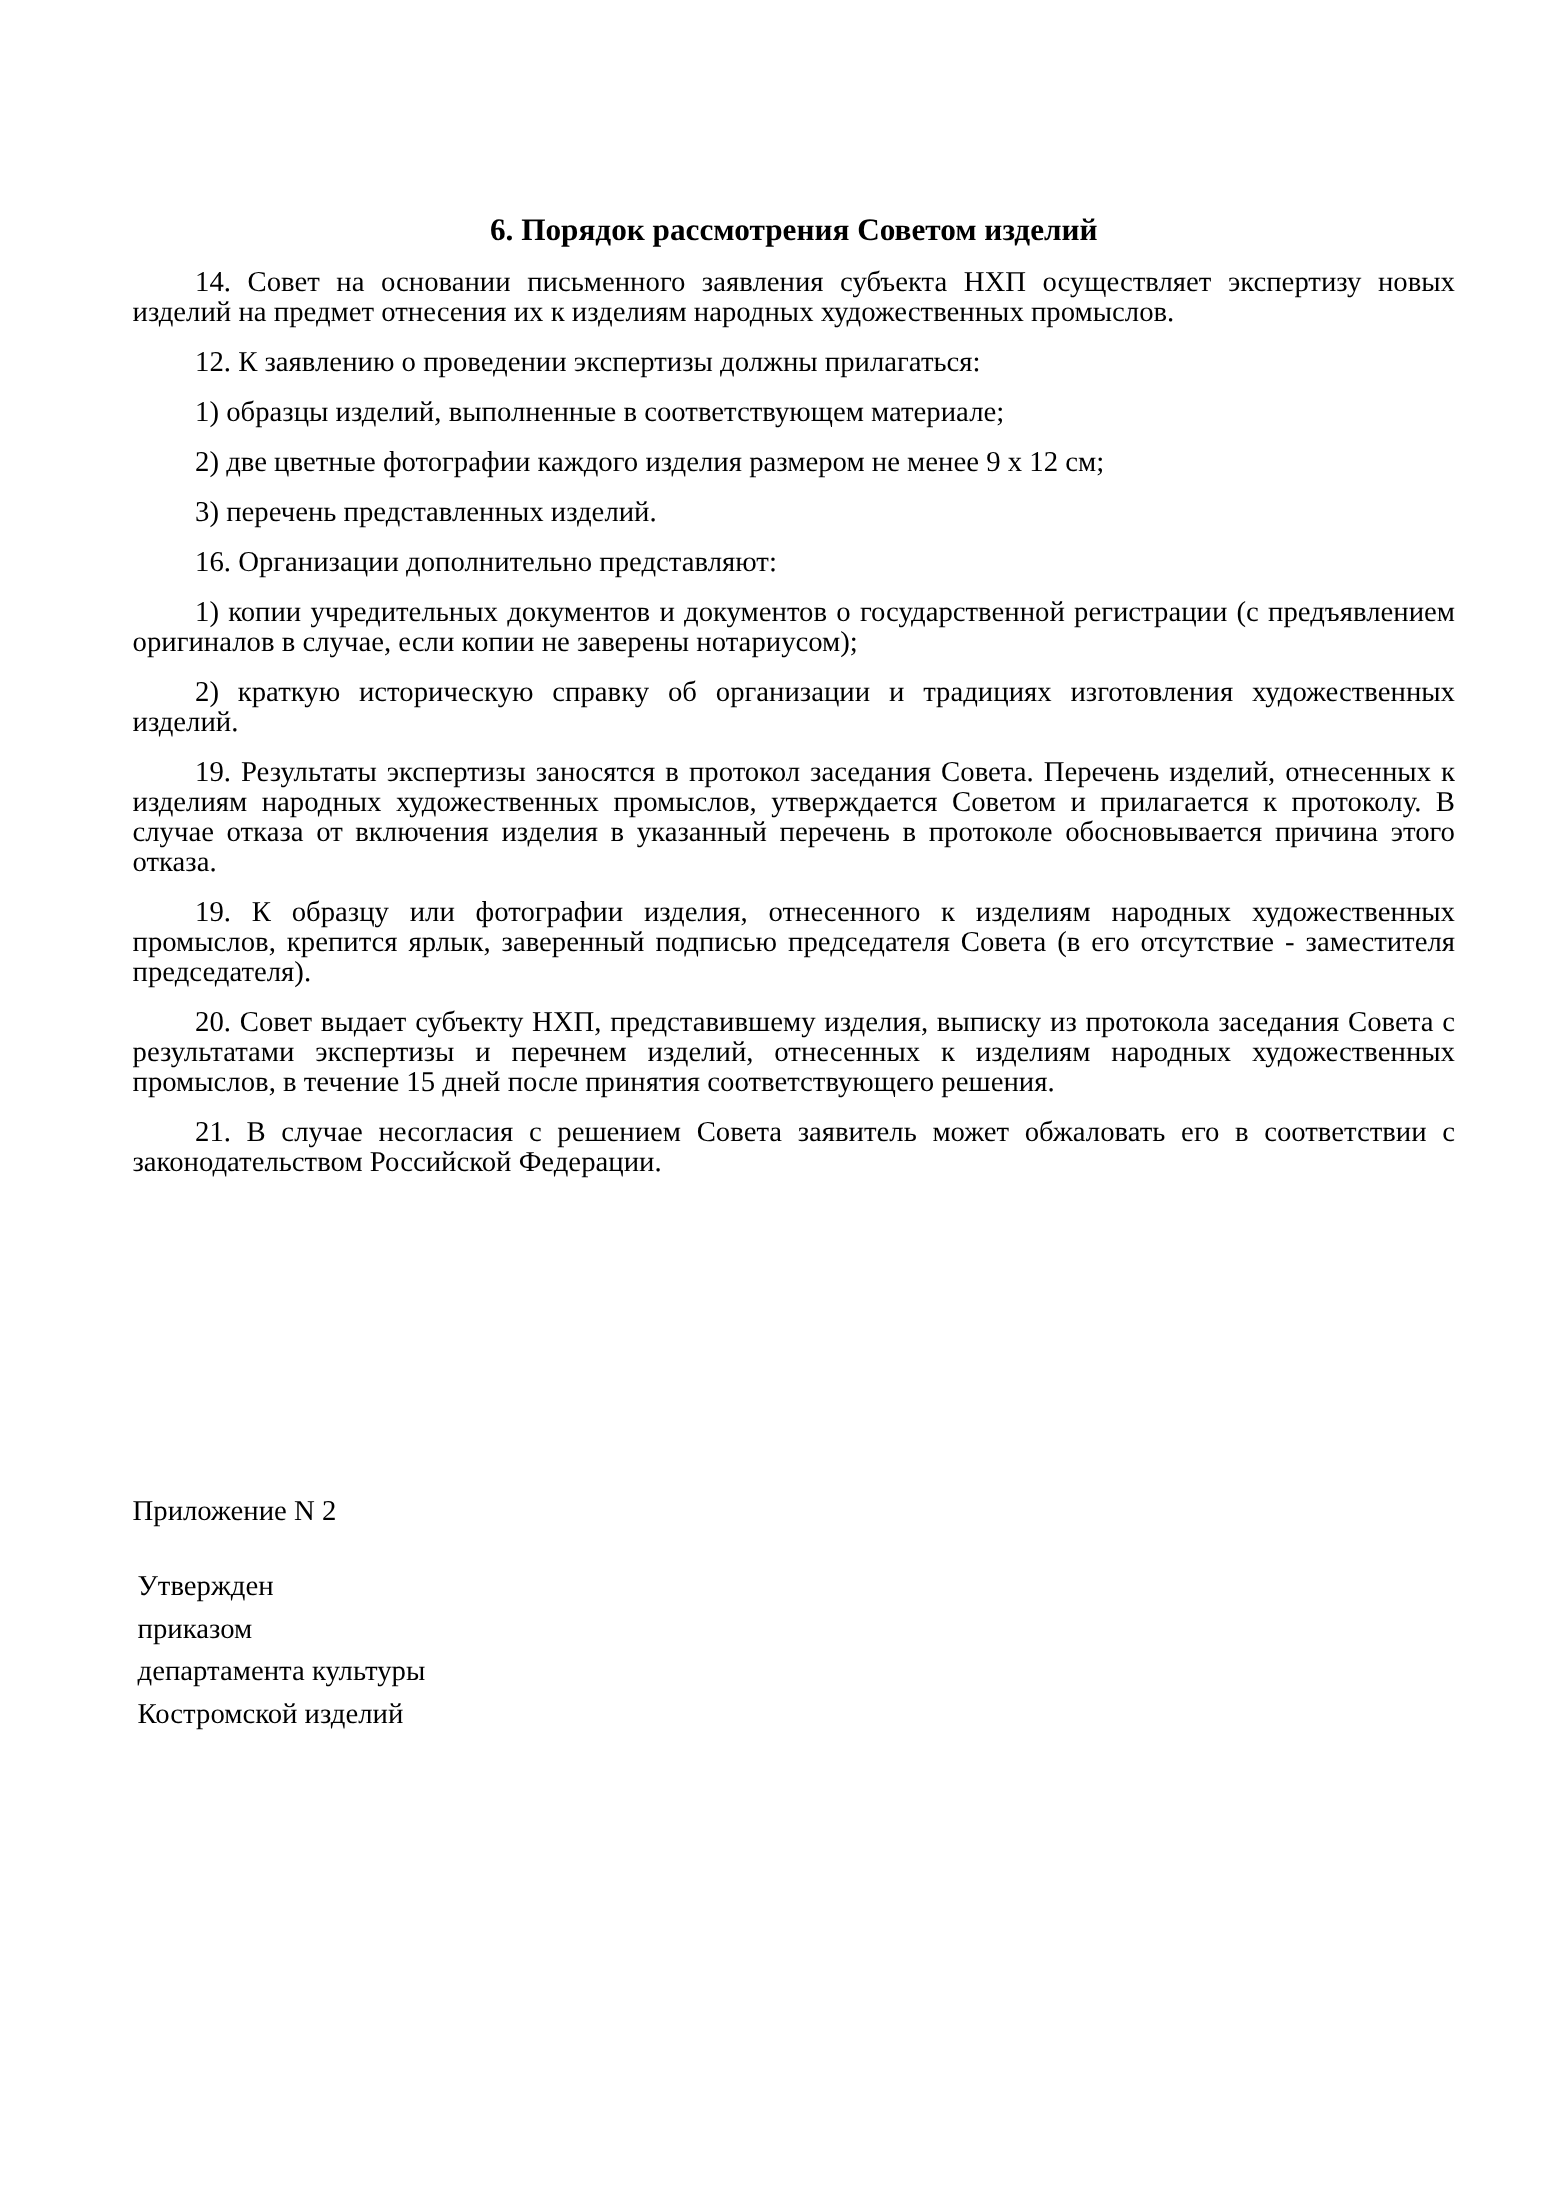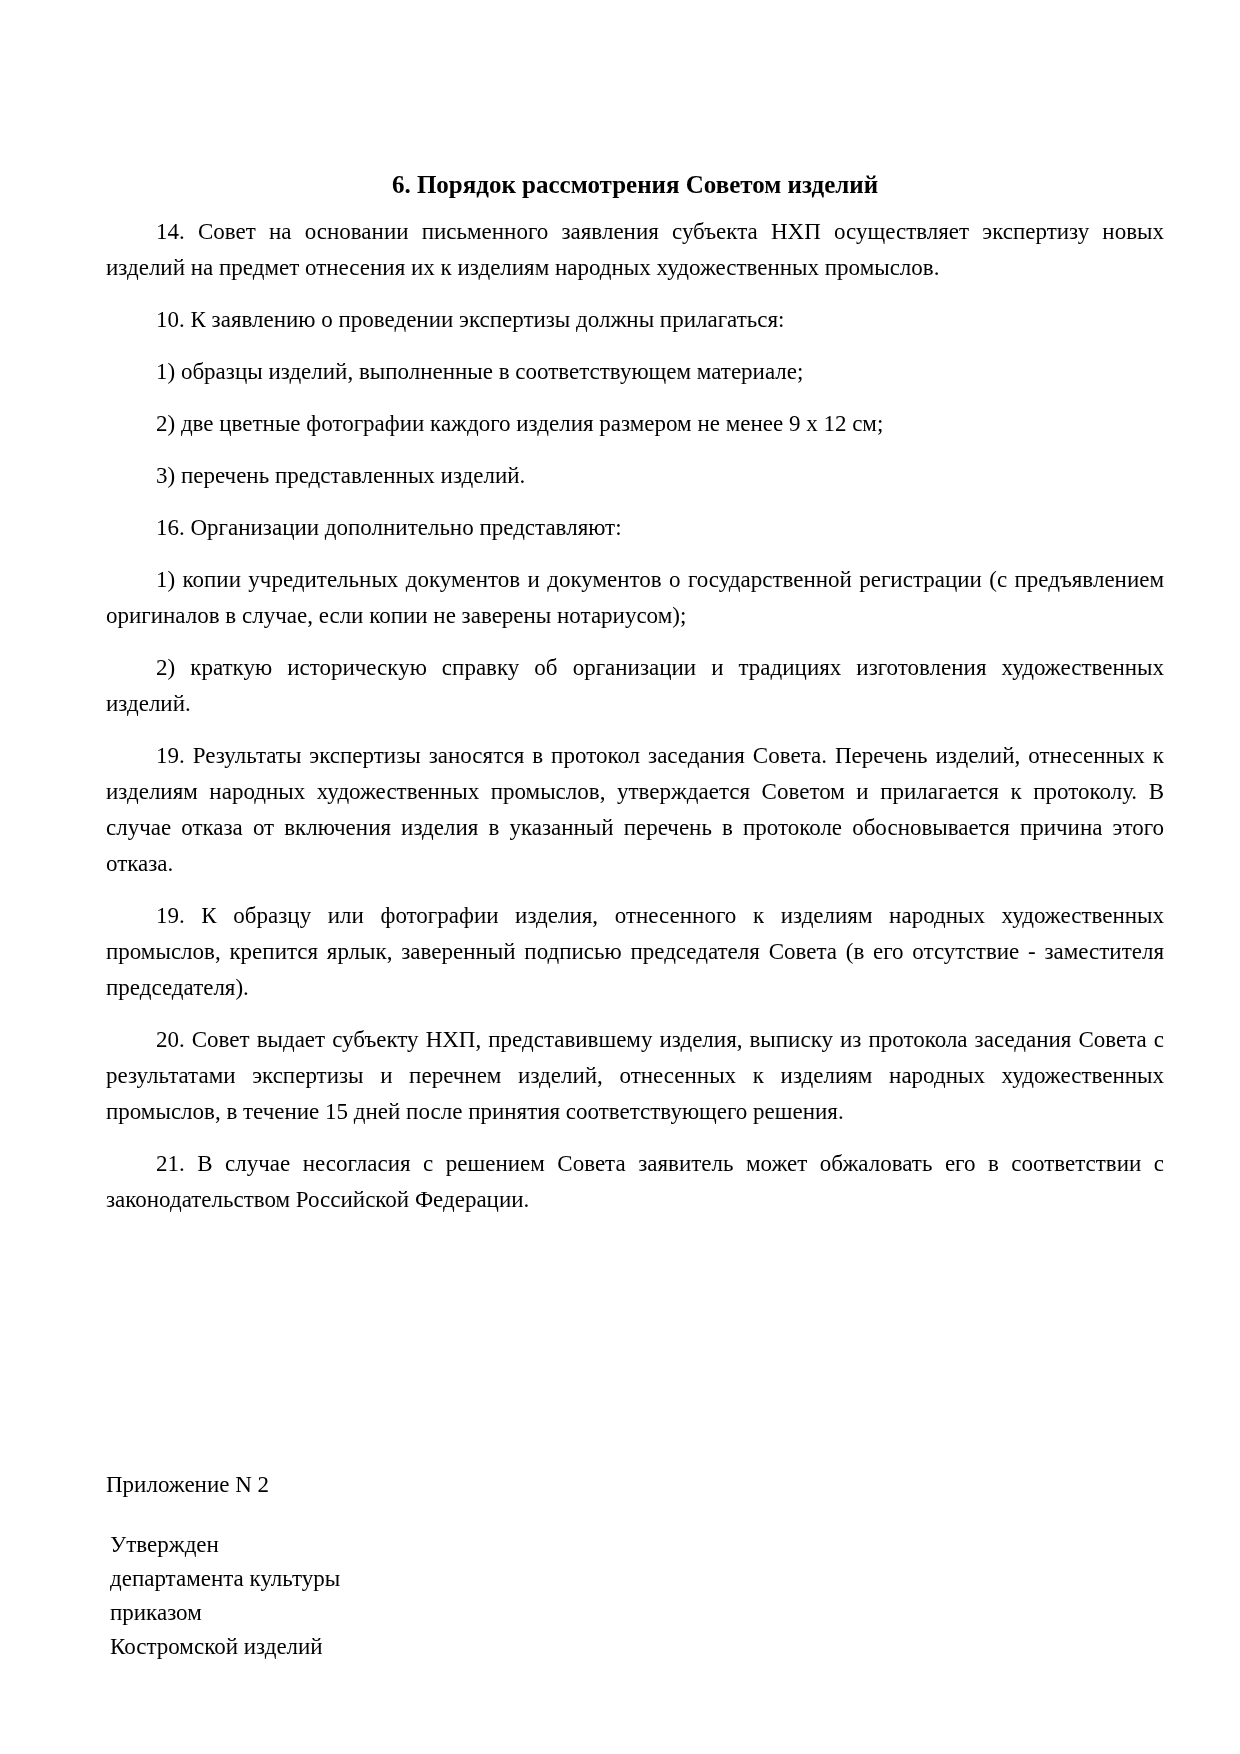--- a/index.html
+++ b/index.html
@@ -20,21 +20,21 @@
   }
   .title {
     font-size: 25px;
     line-height: 30px;
     font-weight: bold;
     text-align: center;
     margin: 0 0 14px 0;
   }
   .para {
     font-size: 23px;
-    line-height: 36px;
+    line-height: 24px;
     text-align: justify;
     text-indent: 50px;
     margin: 0 0 16px 0;
   }
   .appendix {
     margin-top: 252px;
     text-align: left;
     font-size: 23px;
     line-height: 30px;
   }
@@ -46,35 +46,35 @@
   }
 </style>
 </head>
 <body>
 
 <div class="page">
   <h1 class="title">6. Порядок рассмотрения Советом изделий</h1>
 
   <div id="doc-body">
       <p class="para">14. Совет на основании письменного заявления субъекта НХП осуществляет экспертизу новых изделий на предмет отнесения их к изделиям народных художественных промыслов.</p>
-      <p class="para">10. К заявлению о проведении экспертизы должны прилагаться:</p>
+      <p class="para">12. К заявлению о проведении экспертизы должны прилагаться:</p>
       <p class="para">1) образцы изделий, выполненные в соответствующем материале;</p>
       <p class="para">2) две цветные фотографии каждого изделия размером не менее 9 x 12 см;</p>
       <p class="para">3) перечень представленных изделий.</p>
       <p class="para">16. Организации дополнительно представляют:</p>
       <p class="para">1) копии учредительных документов и документов о государственной регистрации (с предъявлением оригиналов в случае, если копии не заверены нотариусом);</p>
       <p class="para">2) краткую историческую справку об организации и традициях изготовления художественных изделий.</p>
       <p class="para">19. Результаты экспертизы заносятся в протокол заседания Совета. Перечень изделий, отнесенных к изделиям народных художественных промыслов, утверждается Советом и прилагается к протоколу. В случае отказа от включения изделия в указанный перечень в протоколе обосновывается причина этого отказа.</p>
       <p class="para">19. К образцу или фотографии изделия, отнесенного к изделиям народных художественных промыслов, крепится ярлык, заверенный подписью председателя Совета (в его отсутствие - заместителя председателя).</p>
       <p class="para">20. Совет выдает субъекту НХП, представившему изделия, выписку из протокола заседания Совета с результатами экспертизы и перечнем изделий, отнесенных к изделиям народных художественных промыслов, в течение 15 дней после принятия соответствующего решения.</p>
       <p class="para">21. В случае несогласия с решением Совета заявитель может обжаловать его в соответствии с законодательством Российской Федерации.</p>
     </div>
 
   <div class="appendix">
     <div class="appendix-label">Приложение N 2</div>
     <div id="approval-lines">
         <div class="approval-line">Утвержден</div>
+        <div class="approval-line">приказом</div>
         <div class="approval-line">департамента культуры</div>
-        <div class="approval-line">приказом</div>
         <div class="approval-line">Костромской изделий</div>
       </div>
   </div>
 </div>
 
 </body></html>

